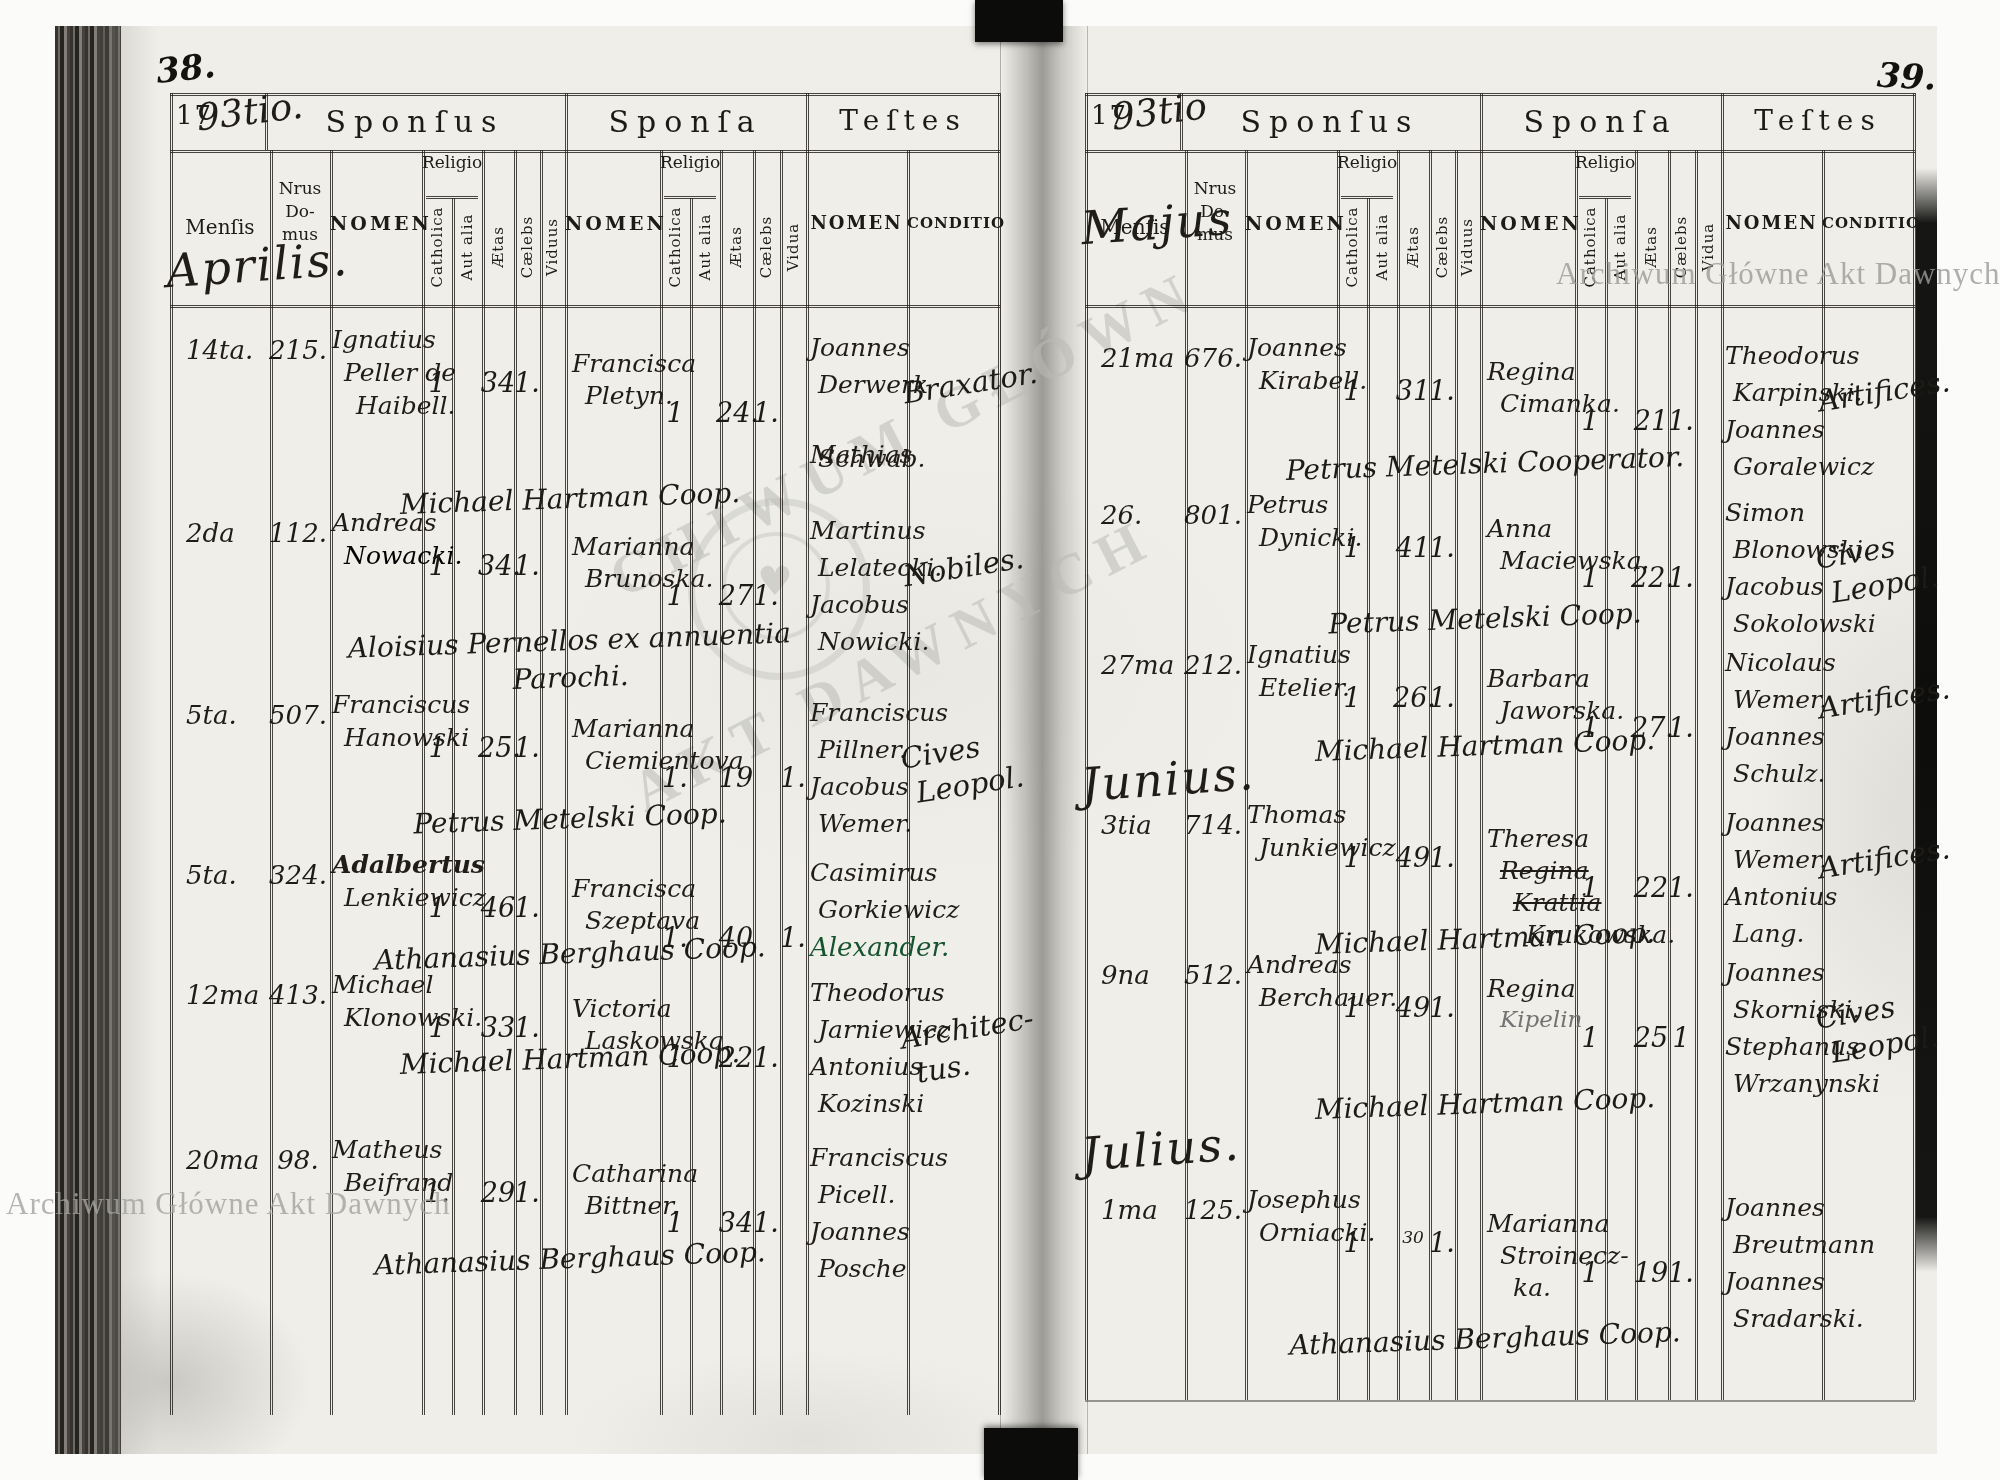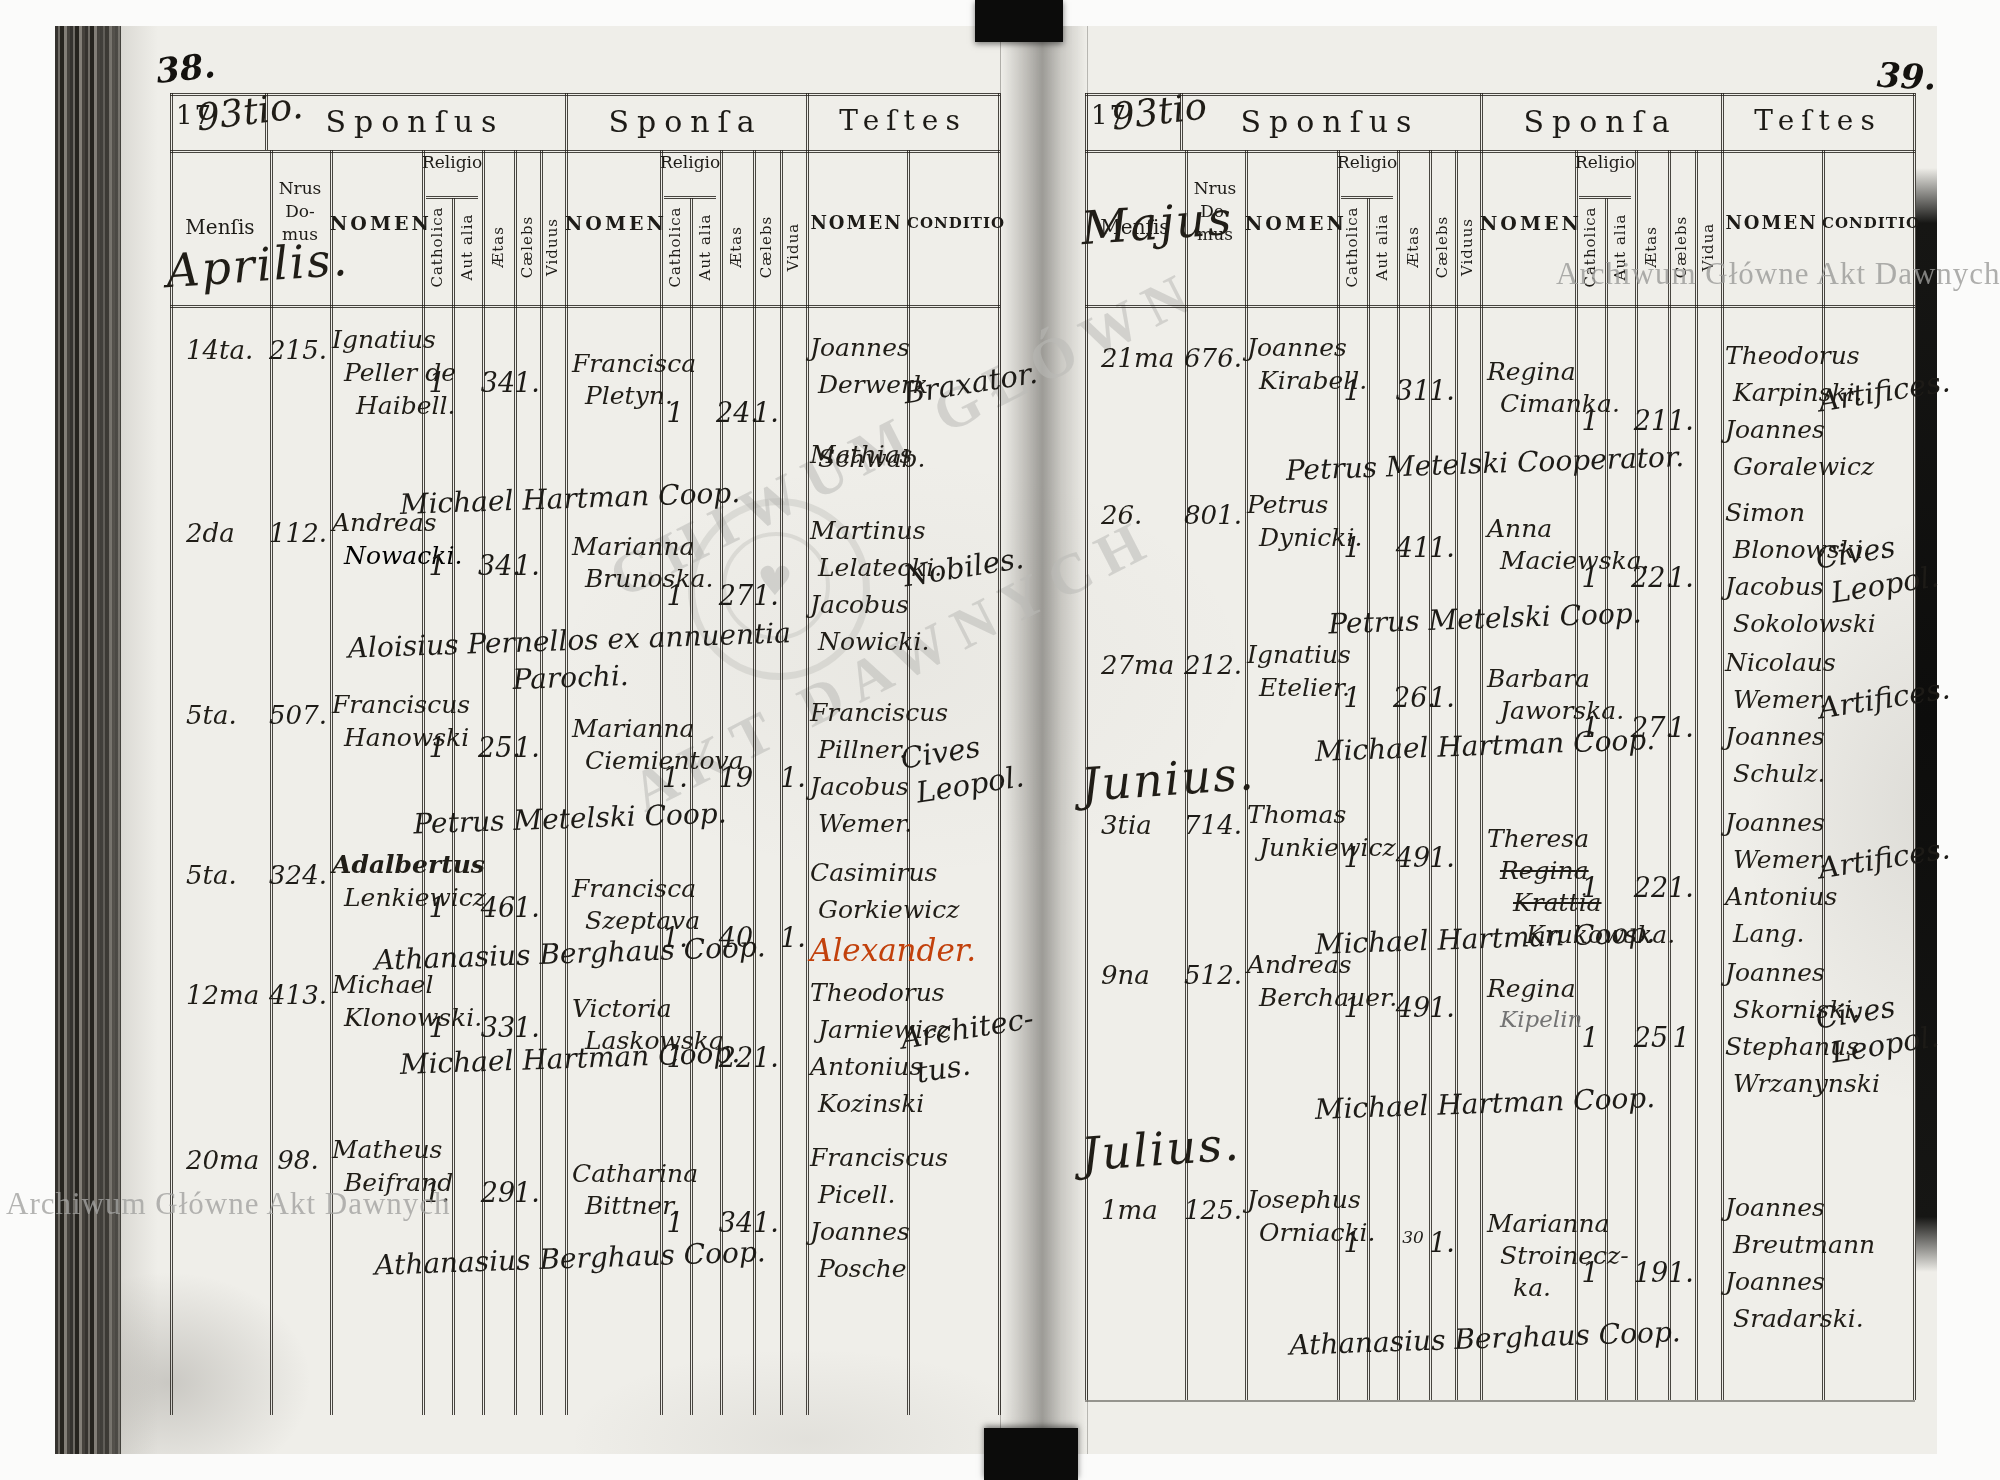--- a/index.html
+++ b/index.html
@@ -206,21 +206,21 @@
       <div style="position: absolute; left: 247px; top: 892px; width: 40px; text-align: center; font-style: italic; font-size: 27px;">1</div>
       <div style="position: absolute; left: 308px; top: 892px; width: 40px; text-align: center; font-style: italic; font-size: 27px;">46</div>
       <div style="position: absolute; left: 337px; top: 892px; width: 40px; text-align: center; font-style: italic; font-size: 27px;">1.</div>
       <div style="position: absolute; left: 402px; top: 874px; white-space: nowrap; font-style: italic; font-size: 25px; color: rgb(32, 29, 23);">Francisca</div>
       <div style="position: absolute; left: 415px; top: 906px; white-space: nowrap; font-style: italic; font-size: 25px; color: rgb(32, 29, 23);">Szeptava</div>
       <div style="position: absolute; left: 485px; top: 922px; width: 40px; text-align: center; font-style: italic; font-size: 27px;">1.</div>
       <div style="position: absolute; left: 546px; top: 922px; width: 40px; text-align: center; font-style: italic; font-size: 27px;">40</div>
       <div style="position: absolute; left: 603px; top: 922px; width: 40px; text-align: center; font-style: italic; font-size: 27px;">1.</div>
       <div style="position: absolute; left: 640px; top: 858px; white-space: nowrap; font-style: italic; font-size: 25px; color: rgb(32, 29, 23);">Casimirus</div>
       <div style="position: absolute; left: 648px; top: 895px; white-space: nowrap; font-style: italic; font-size: 25px; color: rgb(32, 29, 23);">Gorkiewicz</div>
-      <div style="position: absolute; left: 640px; top: 932px; white-space: nowrap; font-style: italic; font-size: 31px; color: #c2410c;">Alexander.</div>
+      <div style="position: absolute; left: 640px; top: 932px; white-space: nowrap; font-style: italic; font-size: 26px; color: #14532d;">Alexander.</div>
       <div style="position: absolute; left: 140px; top: 935px; width: 520px; text-align: center; transform: rotate(-2deg);">
         <div style="position: relative; font-style: italic; font-size: 28px; line-height: 37px;">Athanasius Berghaus Coop.</div>
       </div>
       <div style="position: absolute; left: 16px; top: 980px; white-space: nowrap; font-style: italic; font-size: 26px; color: rgb(32, 29, 23);">12ma</div>
       <div style="position: absolute; left: 98px; top: 980px; width: 60px; text-align: center; font-style: italic; font-size: 26px;">413.</div>
       <div style="position: absolute; left: 162px; top: 970px; white-space: nowrap; font-style: italic; font-size: 25px; color: rgb(32, 29, 23);">Michael</div>
       <div style="position: absolute; left: 174px; top: 1003px; white-space: nowrap; font-style: italic; font-size: 25px; color: rgb(32, 29, 23);">Klonowski.</div>
       <div style="position: absolute; left: 247px; top: 1012px; width: 40px; text-align: center; font-style: italic; font-size: 27px;">1</div>
       <div style="position: absolute; left: 308px; top: 1012px; width: 40px; text-align: center; font-style: italic; font-size: 27px;">33</div>
       <div style="position: absolute; left: 337px; top: 1012px; width: 40px; text-align: center; font-style: italic; font-size: 27px;">1.</div>

